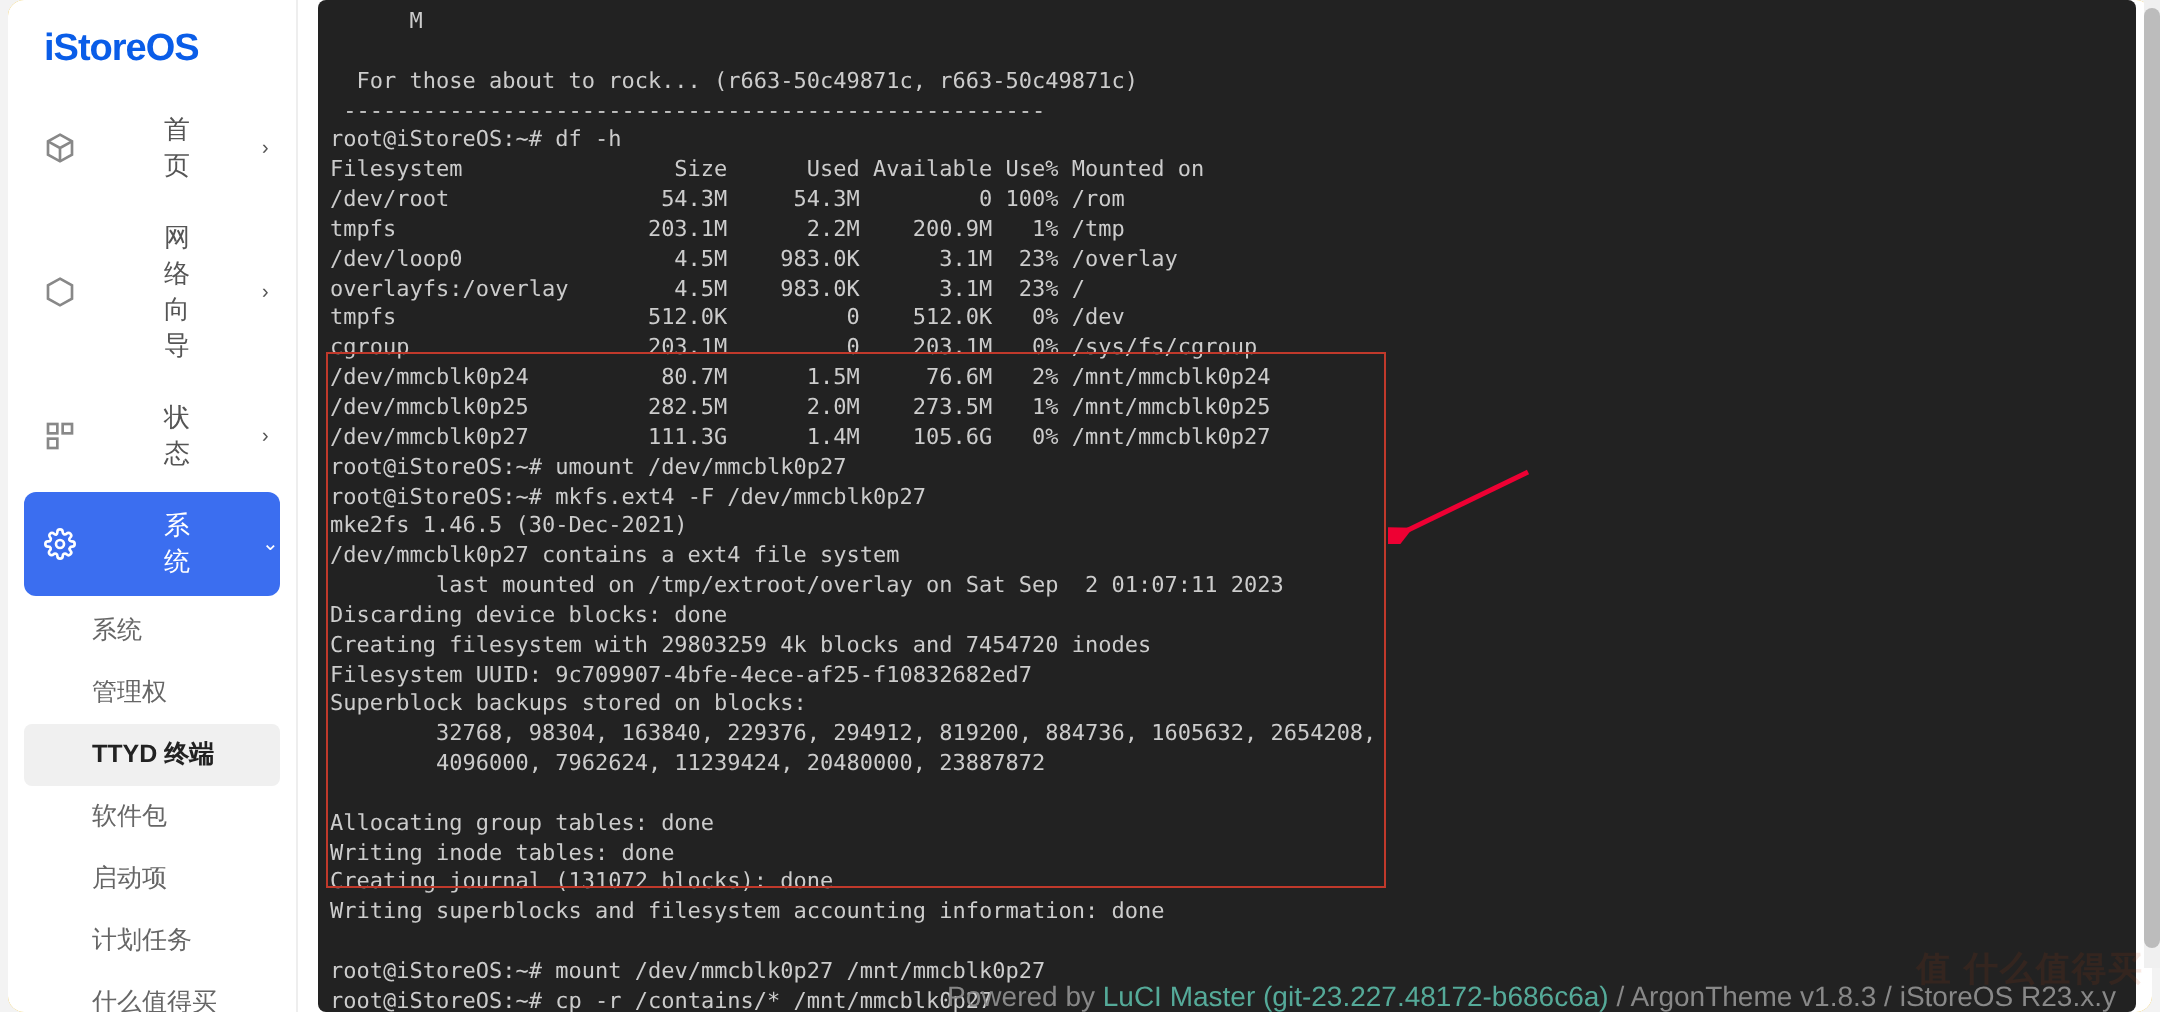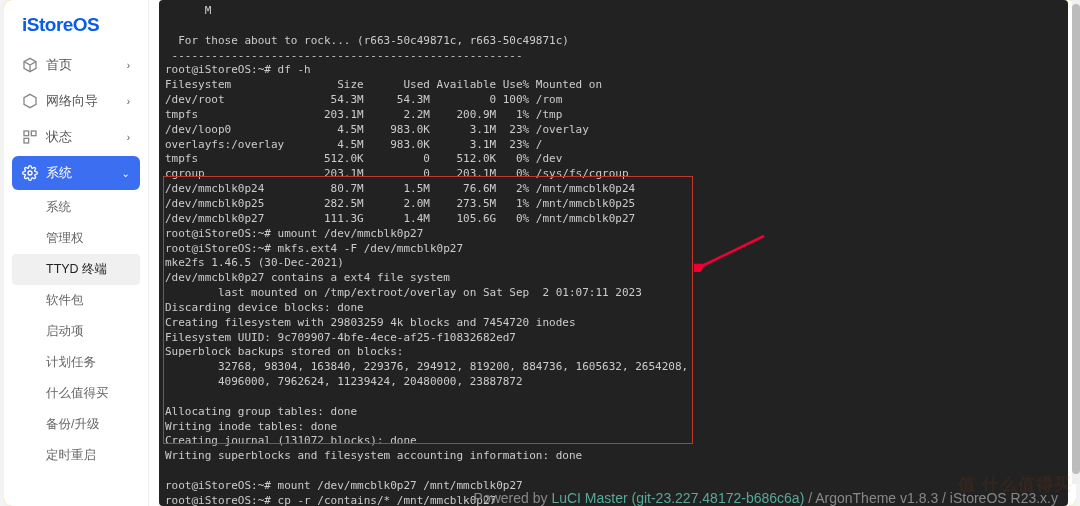--- a/index.html
+++ b/index.html
@@ -3,26 +3,26 @@
 <meta charset="utf-8">
 <style>
   * { box-sizing: border-box; margin: 0; padding: 0; }
   body { font-family: Arial, "Microsoft YaHei", sans-serif; background: #f3f3f3; width: 1080px; height: 506px; overflow: hidden; position: relative; }
   .container { display: flex; height: 100%; background: #eab308; border-radius: 8px; overflow: hidden; margin: 0 4px; }
   .sidebar { width: 145px; background: #fff; border-right: 1px solid #eee; display: flex; flex-direction: column; flex-shrink: 0; }
   .logo { padding: 14px 18px 12px; }
   .logo span { font-weight: 800; font-size: 19px; color: #0a5de8; letter-spacing: -0.5px; }
   .nav { padding: 0 8px; overflow-y: auto; }
   .nav-item { display: flex; align-items: center; padding: 7px 10px; border-radius: 6px; color: #555; font-size: 13px; cursor: pointer; margin-bottom: 2px; position: relative; }
-  .nav-item.top { padding: 8px 10px; }
+  .nav-item.top { padding: 8px 10px; gap: 36px; }
   .nav-item.active { background: #3b6ef0; color: #fff; }
   .nav-item .ico { width: 16px; height: 16px; margin-right: 8px; flex-shrink: 0; }
   .nav-item .chev { margin-left: auto; font-size: 10px; }
   .sub-item { padding: 7px 10px 7px 34px; font-size: 12.5px; color: #666; cursor: pointer; border-radius: 4px; }
-  .sub-item.sel { background: #f0f0f0; color: #222; font-weight: 400; }
+  .sub-item.sel { background: #f0f0f0; color: #222; font-weight: 700; }
   .main { flex: 1; background: #fff; display: flex; flex-direction: column; position: relative; padding: 0 8px 0 10px; }
   .term-wrap { flex: 1; background: #222; color: #ddd; font-family: Consolas, monospace; font-size: 11px; line-height: 1.35; padding: 4px 6px; position: relative; overflow: hidden; border-radius: 4px; }
   .term-wrap pre { white-space: pre; color: #ccc; }
   .hl-box { position: absolute; border: 1px solid #c0392b; pointer-events: none; top: 176px; left: 4px; width: 530px; height: 268px; }
   .arrow { position: absolute; top: 232px; left: 535px; pointer-events: none; }
   .scroll-track { position: absolute; right: 0; top: 0; bottom: 22px; width: 8px; background: #f0f0f0; }
   .scroll-thumb { position: absolute; right: 0; width: 8px; background: #bcbcbc; border-radius: 4px; top: 4px; height: 470px; }
   .footer { position: absolute; bottom: 0; right: 18px; font-size: 14px; color: #888; }
   .footer a { color: #5a9; text-decoration: none; }
   .watermark { position: absolute; right: 8px; bottom: 10px; opacity: 0.11; font-size: 16px; font-weight: 700; color: #c2410c; letter-spacing: 1px; pointer-events: none; }

